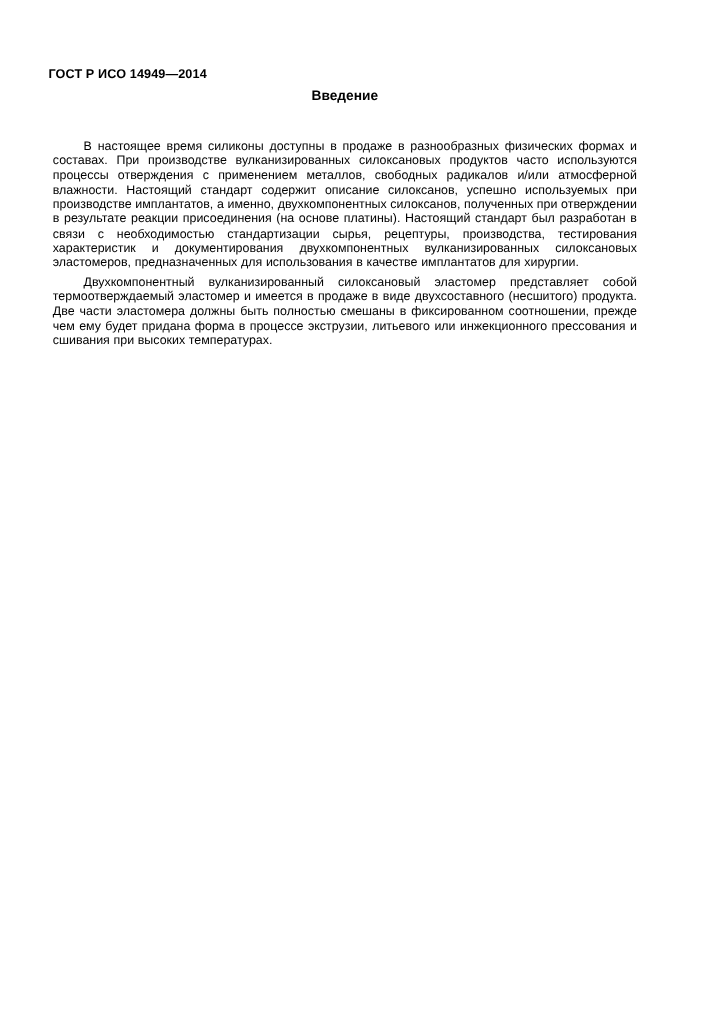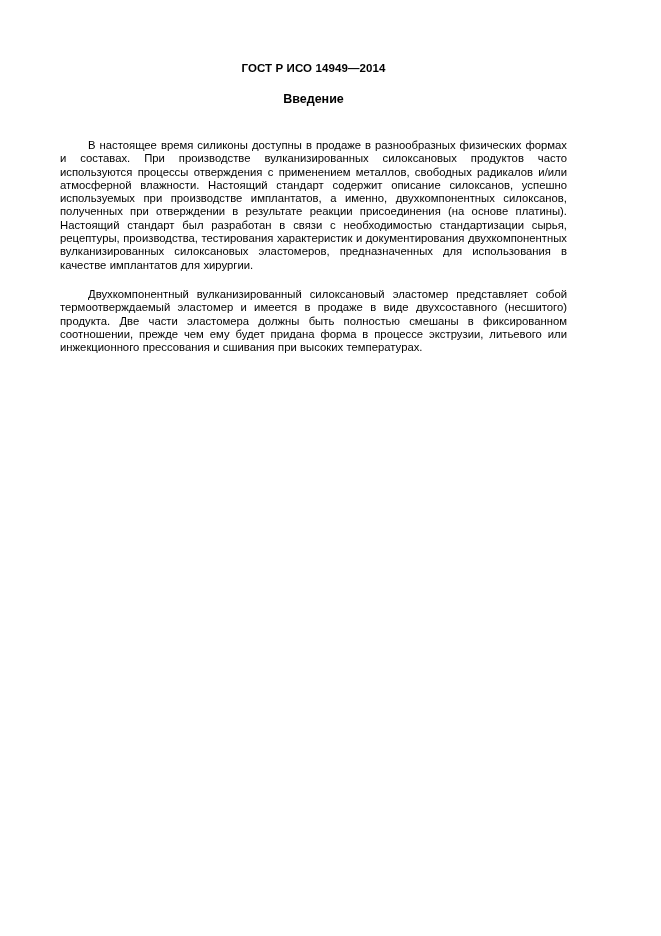--- a/index.html
+++ b/index.html
@@ -18,47 +18,47 @@
   .page {
     position: absolute;
     inset: 0;
     background: #ffffff;
   }
   .doc-header {
     position: absolute;
     top: 62px;
     left: 44px;
     width: 539px;
-    text-align: center;
+    text-align: left;
     font-weight: bold;
     font-size: 11.5px;
     line-height: 12px;
     letter-spacing: 0.1px;
   }
   .doc-title {
     position: absolute;
-    top: 92px;
+    top: 80px;
     left: 44px;
     width: 539px;
     text-align: center;
     font-weight: bold;
     font-size: 12.5px;
     line-height: 15px;
   }
   .body-text {
     position: absolute;
     top: 123px;
     left: 44px;
     width: 539px;
     font-size: 11.3px;
     line-height: 13.3px;
     text-align: justify;
   }
   .body-text p {
-    margin: 16px;
+    margin: 4px;
     padding: 0;
     text-indent: 28px;
     word-spacing: 0.2px;
   }
   .page-number {
     position: absolute;
     top: 847px;
     left: 44px;
     width: 539px;
     text-align: right;

